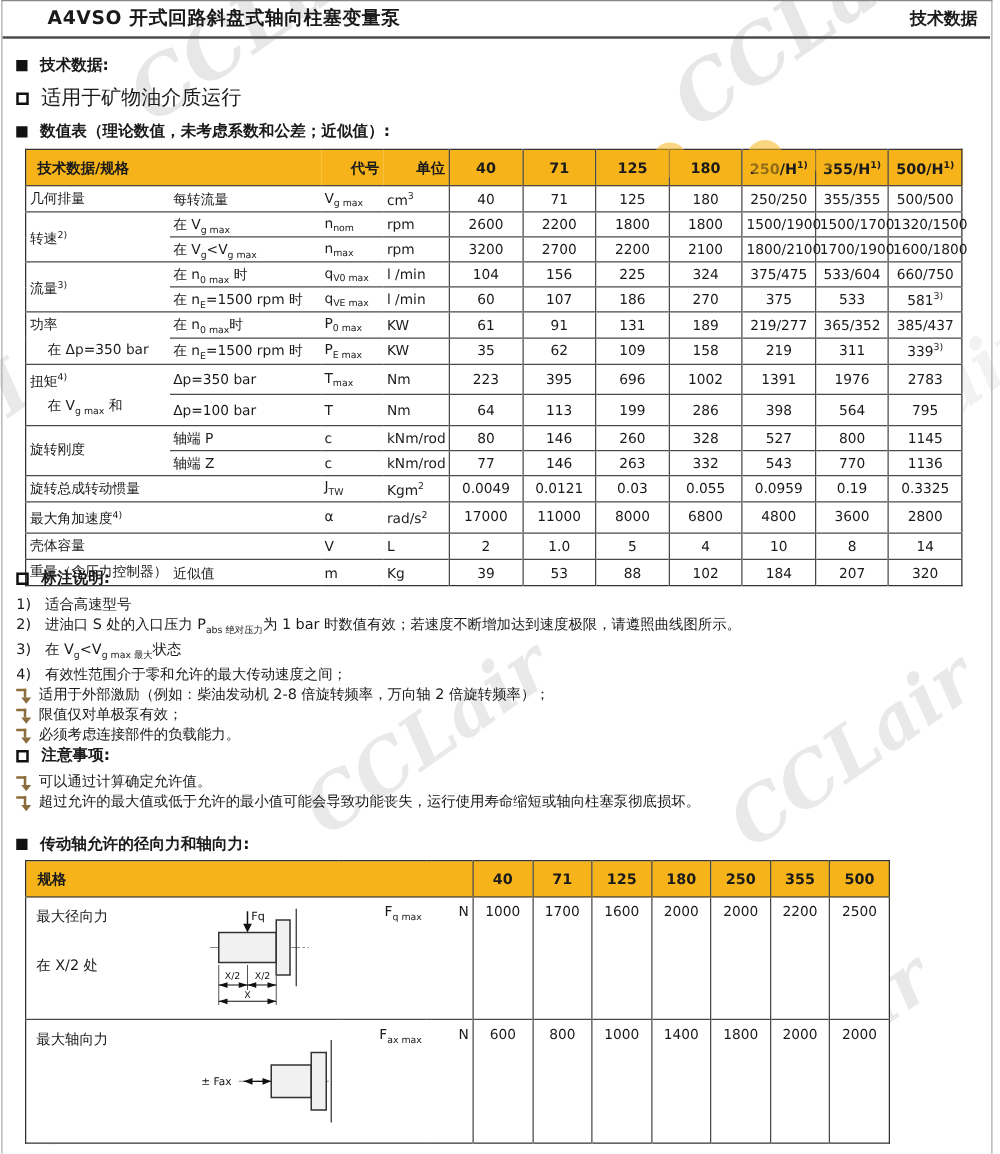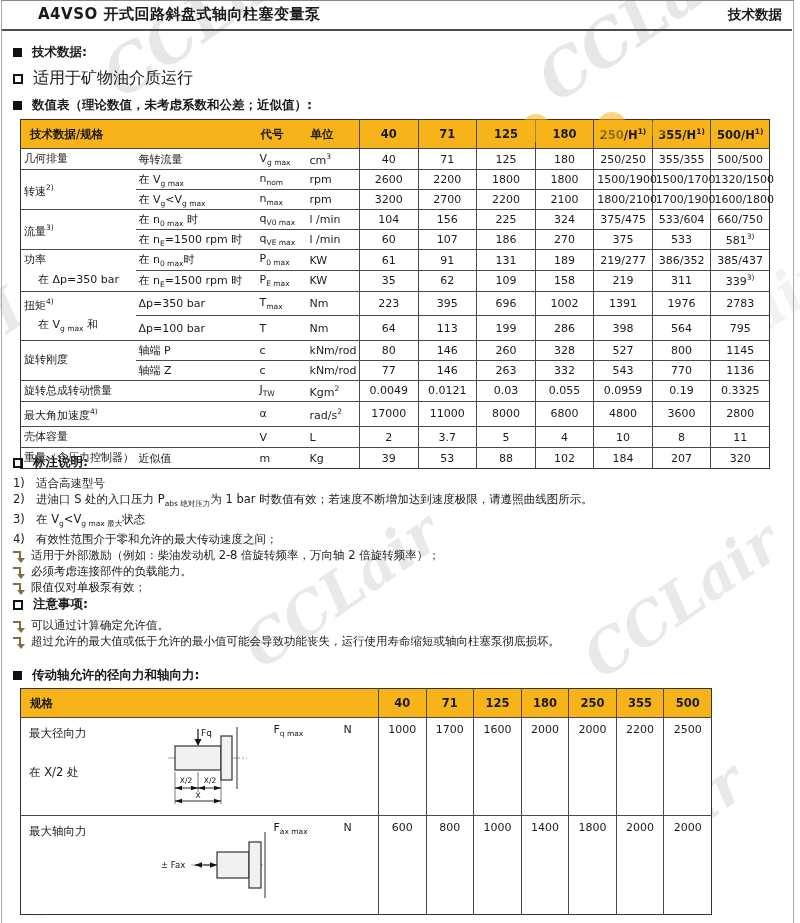--- a/index.html
+++ b/index.html
@@ -20,37 +20,37 @@
   .sqf{width:9px;height:9px;background:#111;flex:0 0 9px;}
   .sqo{width:6px;height:6px;border:2px solid #111;flex:0 0 6px;}
   .normalw{font-weight:normal;}
   
   table{border-collapse:collapse;table-layout:fixed;position:absolute;left:20px;z-index:3;background:#fff;}
   #t1{top:119px;width:750px;border:1.5px solid #333;}
   #t2{top:688px;width:692px;border:1.5px solid #333;}
   th{background:#F6B41A;font-weight:bold;font-size:11.5px;height:28px;padding:0 3px;}
   #t1 td{height:19px;font-size:11px;padding:0 3px;border-top:1px solid #4a4a4a;vertical-align:middle;}
   #t2 td{font-size:11px;padding:5px 3px 0 3px;border-top:1px solid #4a4a4a;vertical-align:top;}
-  .hl{text-align:left;padding-left:4px;margin-left:45px;}
+  .hl{text-align:right;padding-left:4px;margin-left:45px;}
   .hspec{text-align:left;padding-left:9px;}
   td.v,th.v{border-left:1px solid #4a4a4a;text-align:center;}
   .c-group{padding-left:8px;vertical-align:top;}
   .c-group .l1,.c-group .l2{line-height:20.2px;white-space:nowrap;}
   .c-group .l2{padding-left:14px;}
   .c-label{padding-left:4px;white-space:nowrap;}
   .c-sym{padding-left:3px;white-space:nowrap;}
   .c-unit{padding-left:3px;white-space:nowrap;}
   sub{font-size:7.5px;}
   sup{font-size:7.5px;}
   #t2 .r1 td{height:92px;}
   #t2 .r2 td{height:93px;margin-top:26px;}
   #t2 .c-dg{position:relative;padding-left:8px;}
   #t2 .c-dg .lab1{font-size:11.5px;padding-top:3px;}
   #t2 .c-dg .lab2{font-size:11.5px;margin-top:24px;}
-  #t2 .c-sym2,#t2 .c-unit2{text-align:left;}
+  #t2 .c-sym2,#t2 .c-unit2{text-align:right;}
   .dg{position:absolute;}
   
   .notes{position:absolute;left:13px;z-index:4;width:775px;}
   .ntitle{display:flex;align-items:center;gap:10px;font-size:12.5px;font-weight:bold;margin-bottom:5px;}
   .nline{display:flex;gap:7px;font-size:11.5px;line-height:15.9px;align-items:flex-start;}
   .nmark{flex:0 0 16px;}
   .ab{position:relative;width:11px;height:13px;flex:0 0 11px;margin-top:2px;}
   .ab::before{content:'';position:absolute;left:0;top:1px;width:6px;height:5px;
               border-top:2px solid #8A6D3B;border-right:2px solid #8A6D3B;}
   .ab::after{content:'';position:absolute;left:3.5px;top:8px;width:0;height:0;
@@ -204,21 +204,21 @@
             <div class="l2">在 Δp=350 bar</div>
           </td>
           <td class="c-label">在 n<sub>0 max</sub>时</td>
           <td class="c-sym">P<sub>0 max</sub></td>
           <td class="c-unit">KW</td>
           <td class="v">61</td>
           <td class="v">91</td>
           <td class="v">131</td>
           <td class="v">189</td>
           <td class="v">219/277</td>
-          <td class="v">386/352</td>
+          <td class="v">365/352</td>
           <td class="v">385/437</td>
         </tr>
         <tr>
           <td class="c-label">在 n<sub>E</sub>=1500 rpm 时</td>
           <td class="c-sym">P<sub>E max</sub></td>
           <td class="c-unit">KW</td>
           <td class="v">35</td>
           <td class="v">62</td>
           <td class="v">109</td>
           <td class="v">158</td>
@@ -309,26 +309,26 @@
           <td class="v">3600</td>
           <td class="v">2800</td>
         </tr>
         <tr>
           <td class="c-group" colspan="2">
             <div class="l1">壳体容量</div>
           </td>
           <td class="c-sym">V</td>
           <td class="c-unit">L</td>
           <td class="v">2</td>
-          <td class="v">3.7</td>
+          <td class="v">1.0</td>
           <td class="v">5</td>
           <td class="v">4</td>
           <td class="v">10</td>
           <td class="v">8</td>
-          <td class="v">11</td>
+          <td class="v">14</td>
         </tr>
         <tr>
           <td class="c-group">
             <div class="l1">重量（含压力控制器）</div>
           </td>
           <td class="c-label">近似值</td>
           <td class="c-sym">m</td>
           <td class="c-unit">Kg</td>
           <td class="v">39</td>
           <td class="v">53</td>
@@ -362,25 +362,25 @@
         <div class="nline">
           <span class="nmark">4)</span>
           <span>有效性范围介于零和允许的最大传动速度之间；</span>
         </div>
         <div class="nline">
           <span class="ab"></span>
           <span>适用于外部激励（例如：柴油发动机 2-8 倍旋转频率，万向轴 2 倍旋转频率）；</span>
         </div>
         <div class="nline">
           <span class="ab"></span>
+          <span>限值仅对单极泵有效；</span>
+        </div>
+        <div class="nline">
+          <span class="ab"></span>
           <span>必须考虑连接部件的负载能力。</span>
-        </div>
-        <div class="nline">
-          <span class="ab"></span>
-          <span>限值仅对单极泵有效；</span>
         </div>
       </div>
   </div>
 
   <div class="notes" style="top:596px;" id="notices">
     <div class="ntitle">
       <span class="sqo"></span>
       <span>注意事项:</span>
     </div>
     <div id="notices-list">

